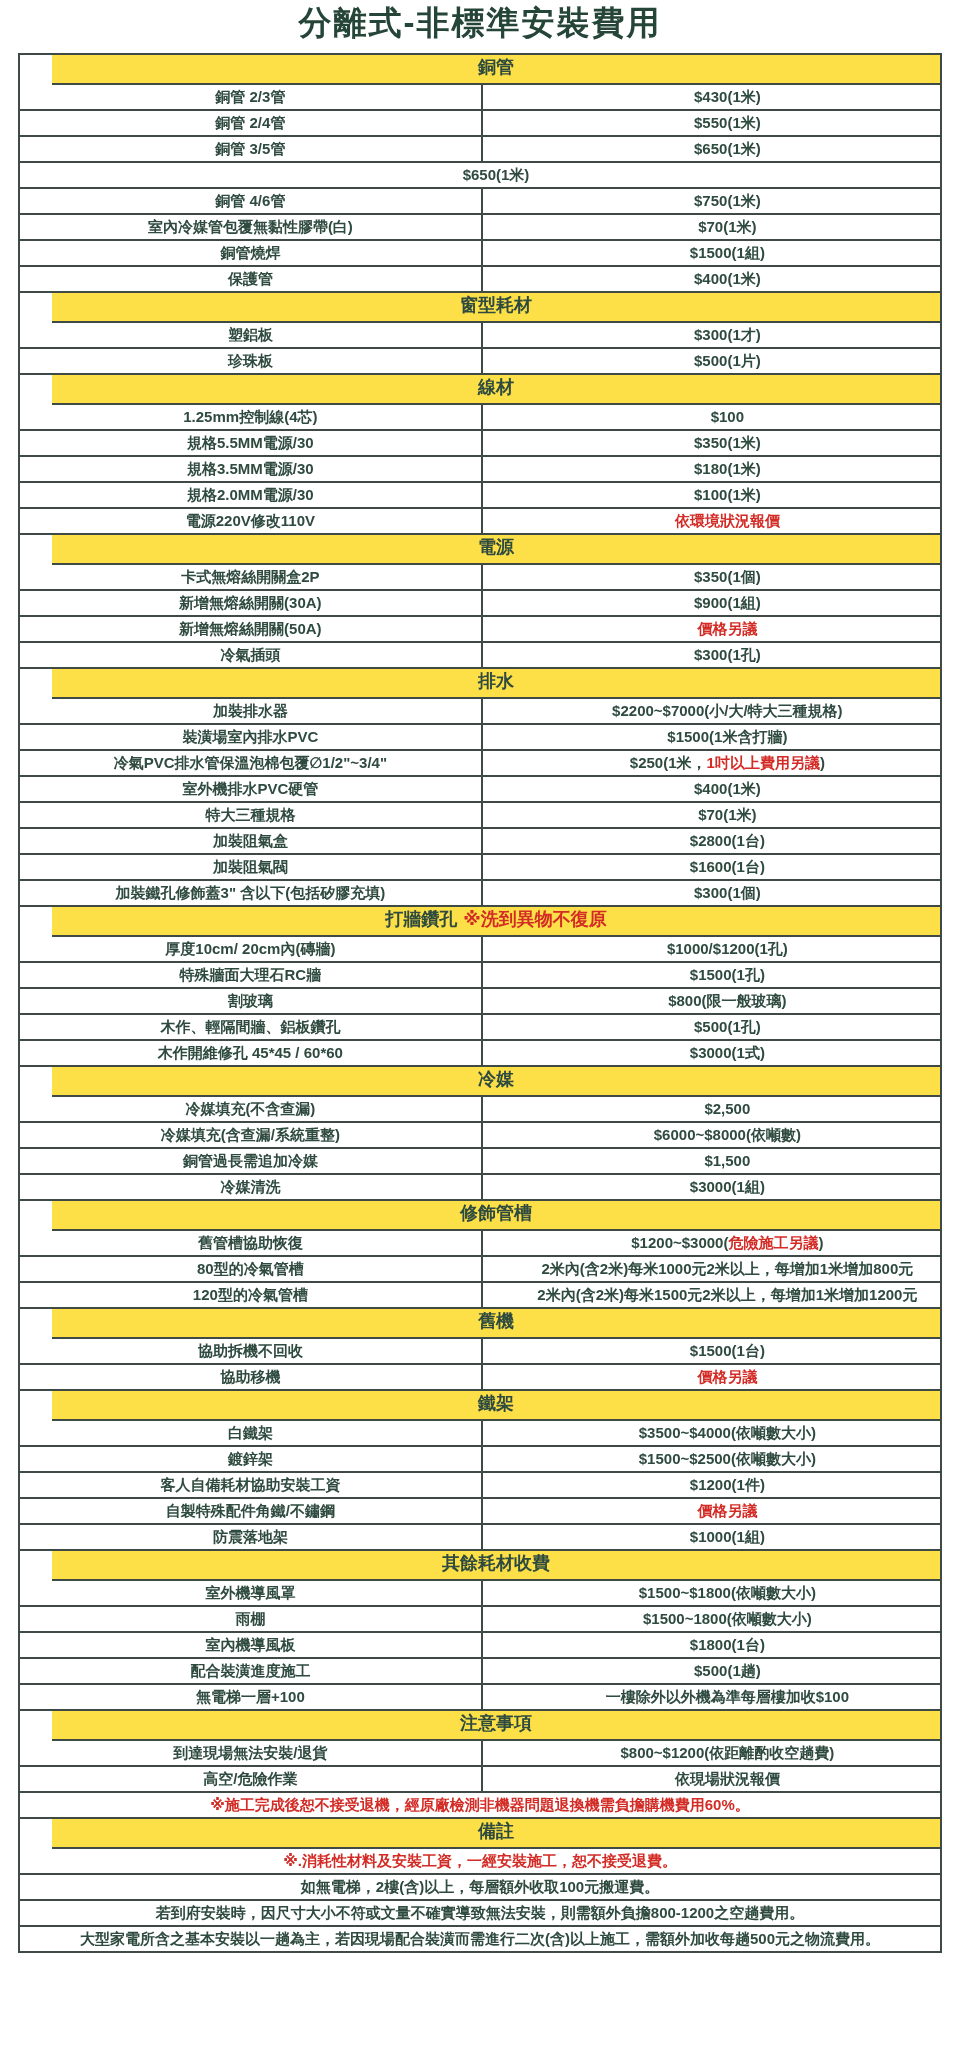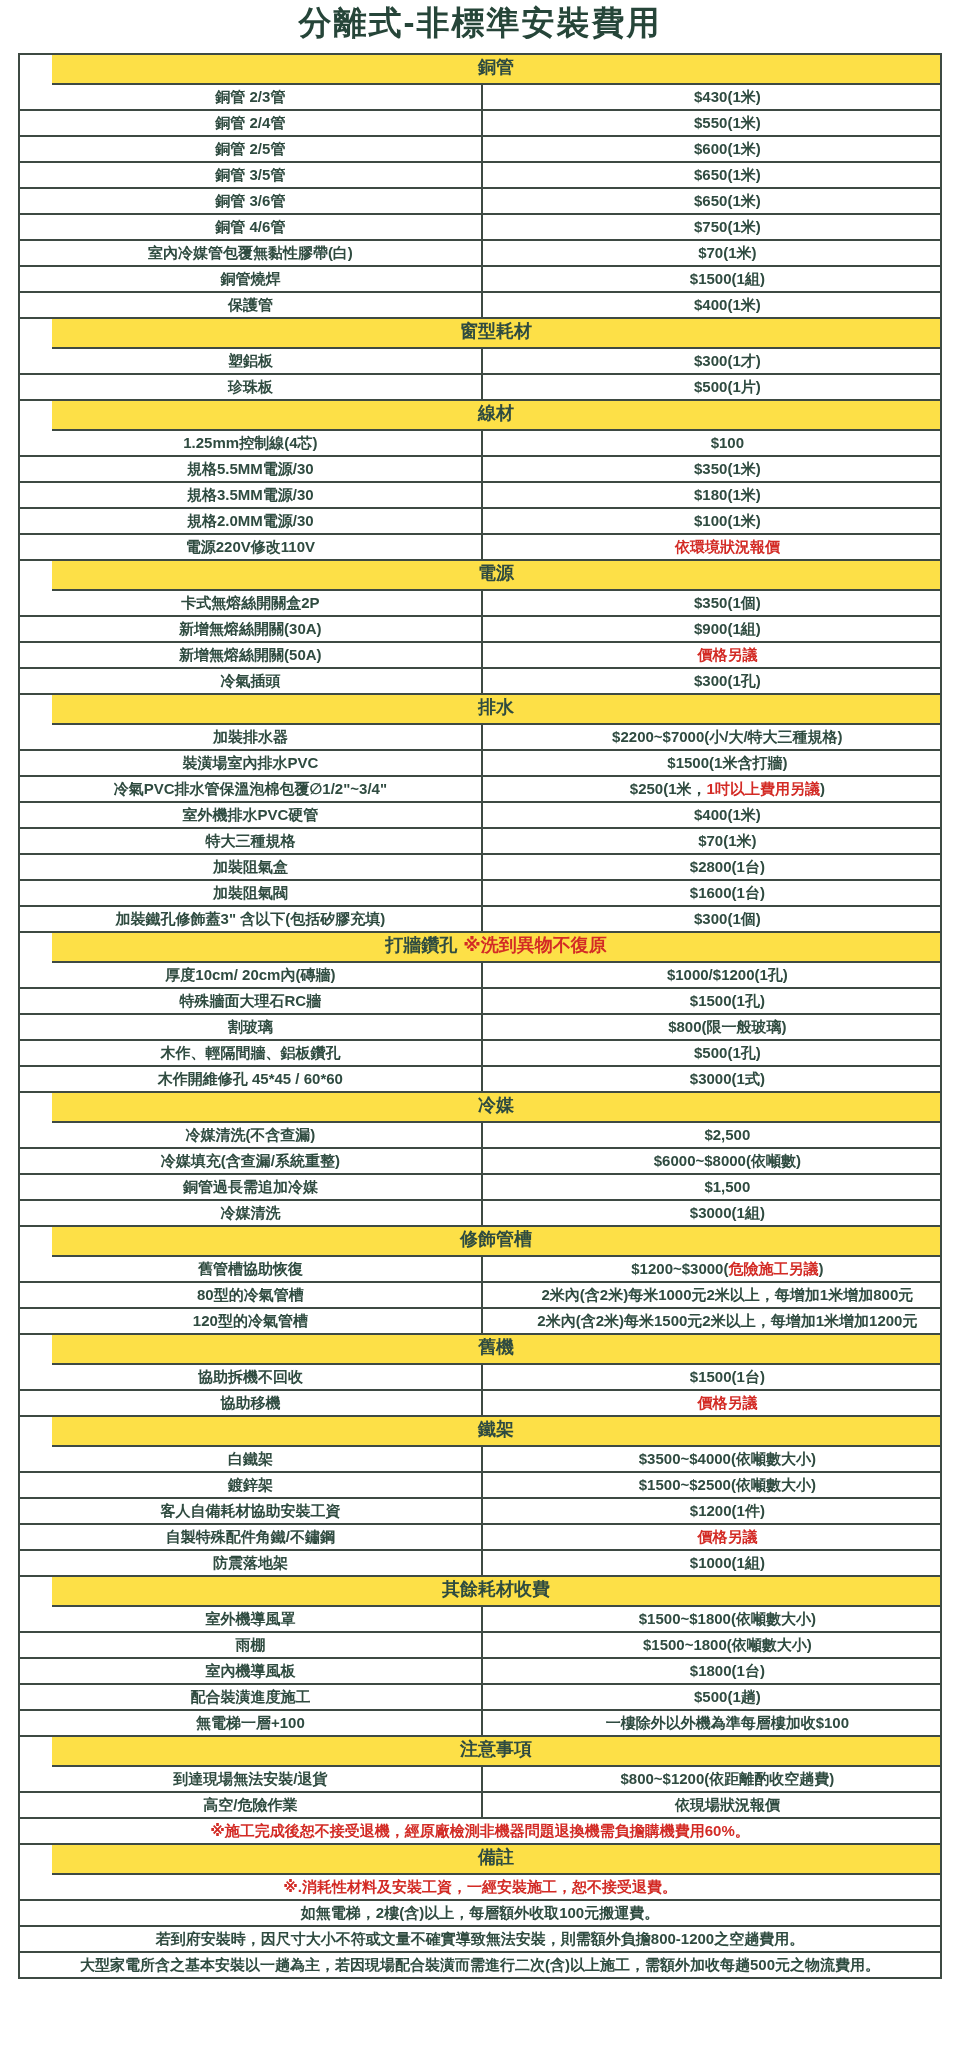--- a/index.html
+++ b/index.html
@@ -68,29 +68,24 @@
     </div>
     <div class="trow">
       <div class="cell left">銅管 2/3管</div>
       <div class="cell right">$430(1米)</div>
     </div>
     <div class="trow">
       <div class="cell left">銅管 2/4管</div>
       <div class="cell right">$550(1米)</div>
     </div>
     <div class="trow">
-      <div class="cell left">銅管 2/5管</div>
-      <div class="cell right">$600(1米)</div>
-    </div>
-    <div class="trow">
       <div class="cell left">銅管 3/5管</div>
       <div class="cell right">$650(1米)</div>
     </div>
     <div class="trow">
-      <div class="cell left">銅管 3/6管</div>
       <div class="cell right">$650(1米)</div>
     </div>
     <div class="trow">
       <div class="cell left">銅管 4/6管</div>
       <div class="cell right">$750(1米)</div>
     </div>
     <div class="trow">
       <div class="cell left">室內冷媒管包覆無黏性膠帶(白)</div>
       <div class="cell right">$70(1米)</div>
     </div>
@@ -215,21 +210,21 @@
       <div class="cell right">$500(1孔)</div>
     </div>
     <div class="trow">
       <div class="cell left">木作開維修孔 45*45 / 60*60</div>
       <div class="cell right">$3000(1式)</div>
     </div>
     <div class="trow header-row">
       <span>冷媒</span>
     </div>
     <div class="trow">
-      <div class="cell left">冷媒清洗(不含查漏)</div>
+      <div class="cell left">冷媒填充(不含查漏)</div>
       <div class="cell right">$2,500</div>
     </div>
     <div class="trow">
       <div class="cell left">冷媒填充(含查漏/系統重整)</div>
       <div class="cell right">$6000~$8000(依噸數)</div>
     </div>
     <div class="trow">
       <div class="cell left">銅管過長需追加冷媒</div>
       <div class="cell right">$1,500</div>
     </div>

